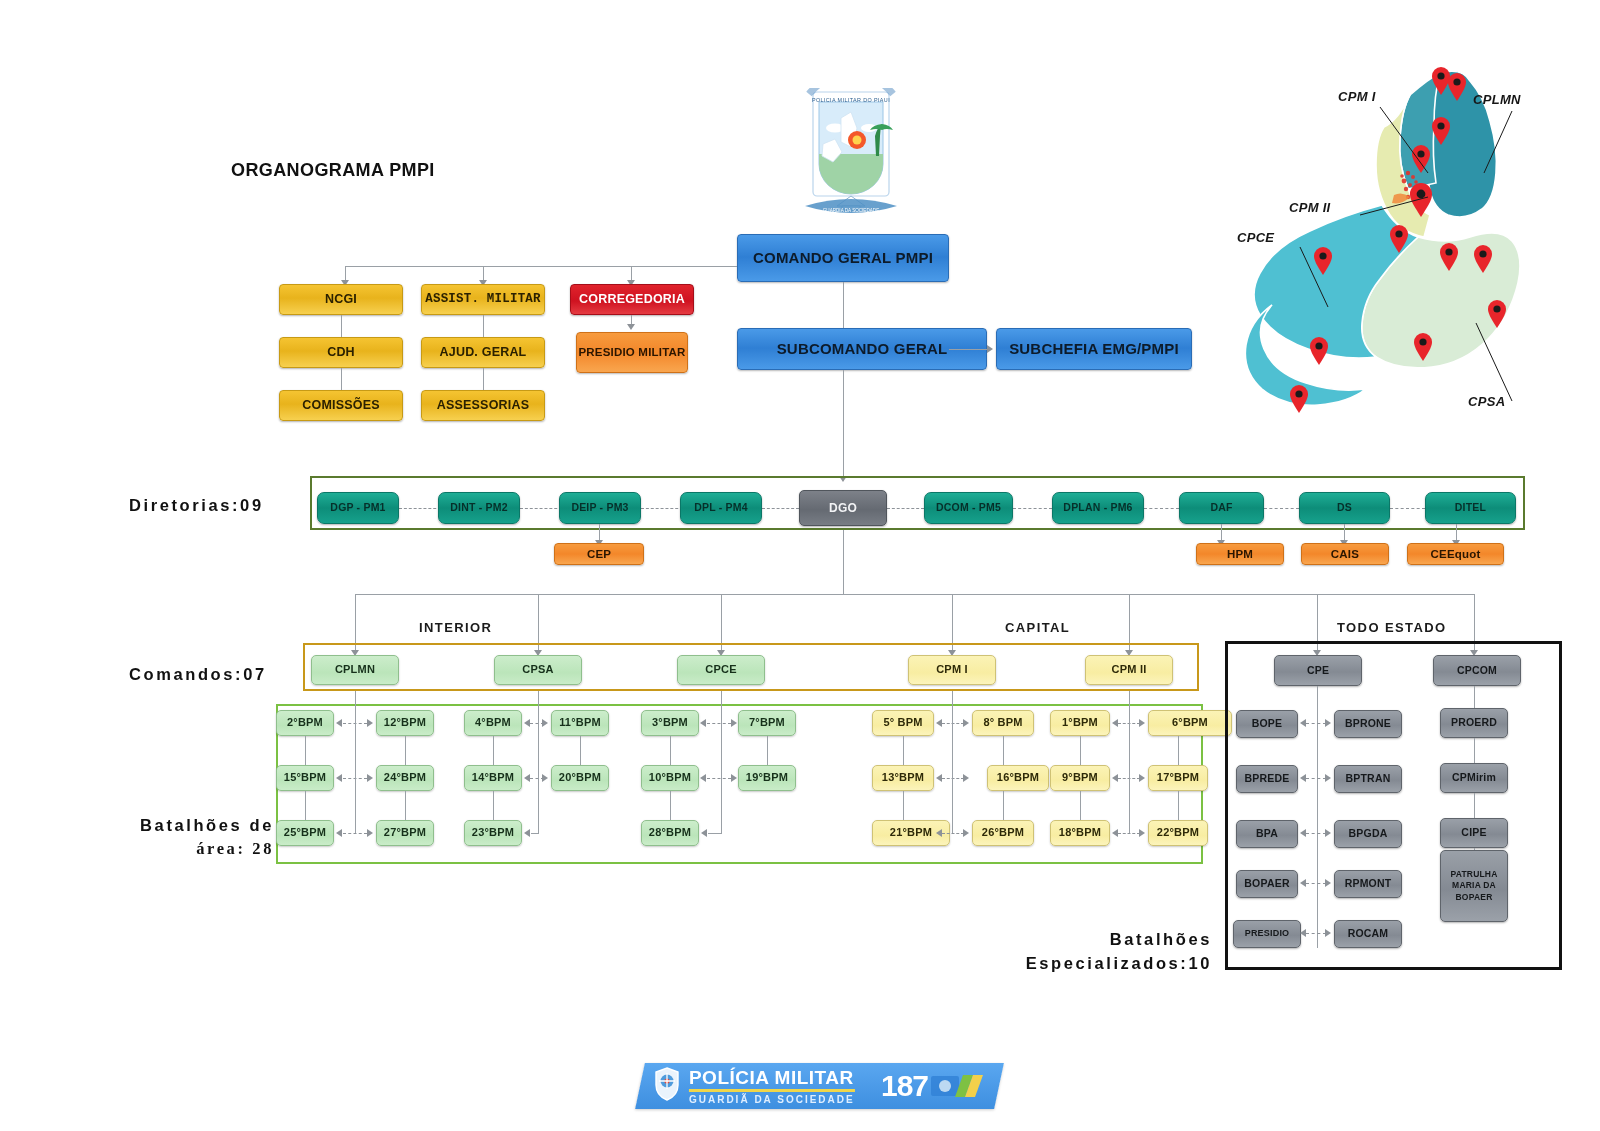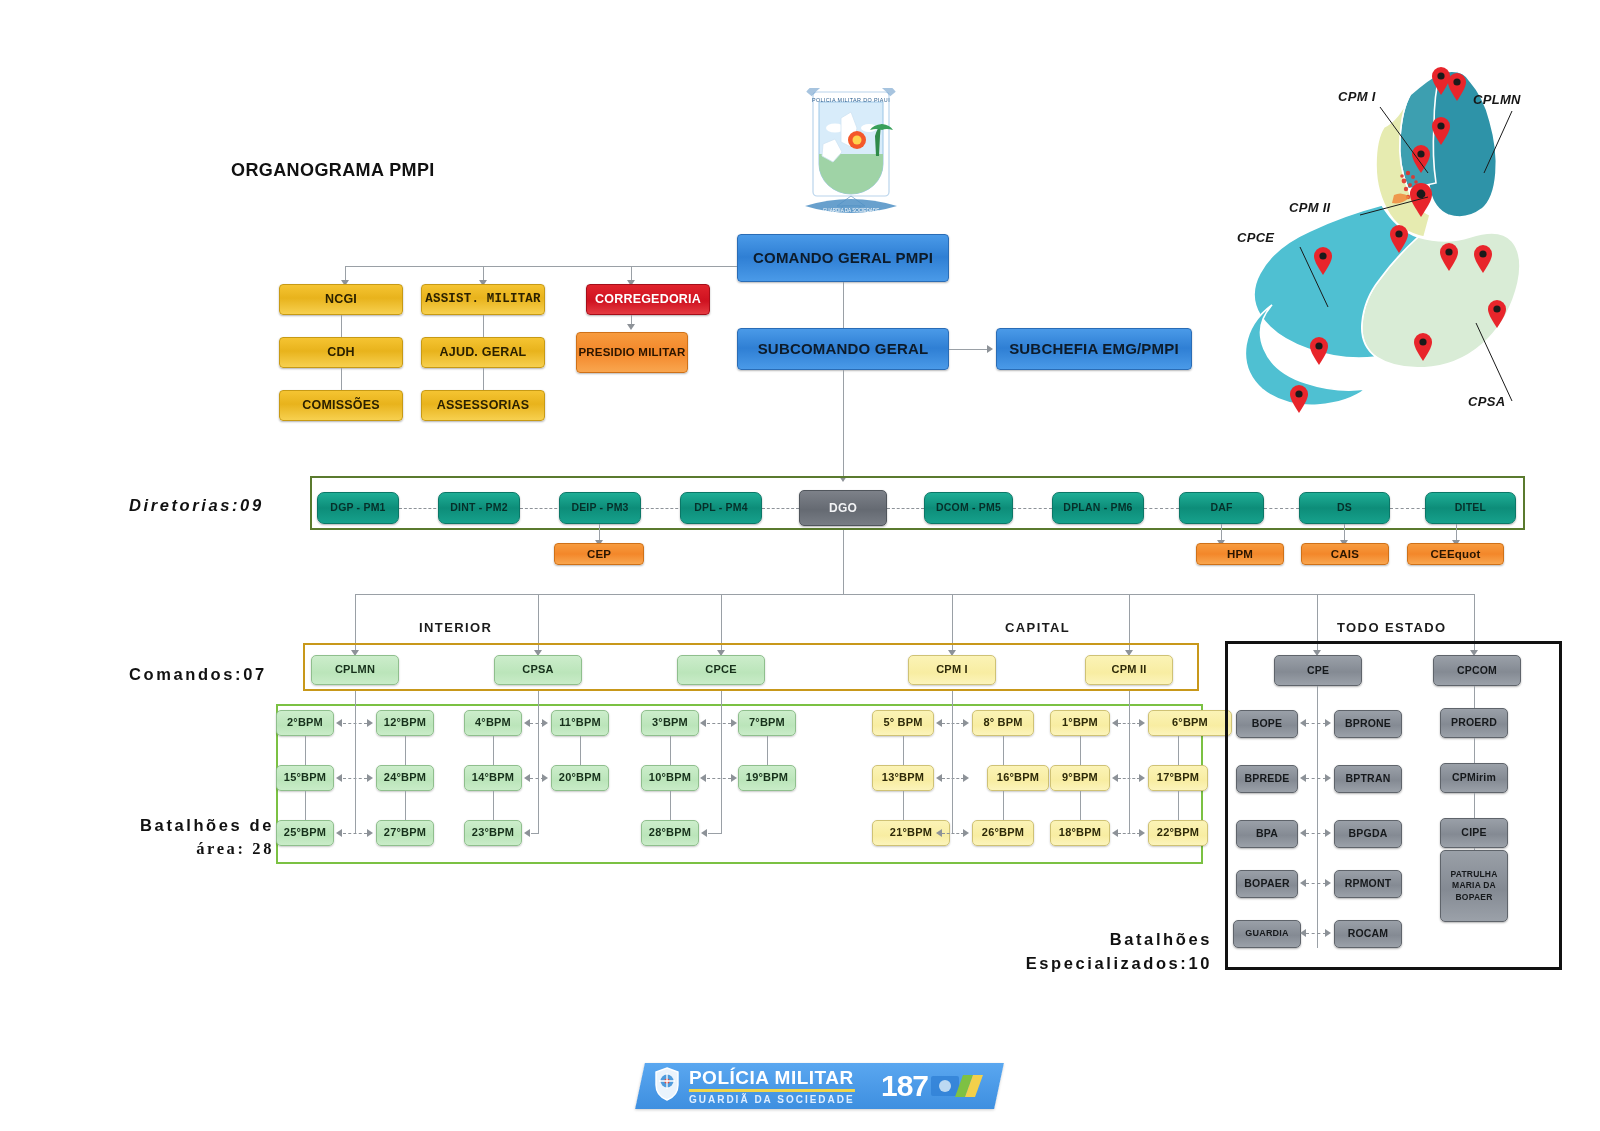--- a/index.html
+++ b/index.html
@@ -12,21 +12,21 @@
         letter-spacing:.2px;line-height:1.05;border-radius:4px;}
 
   .n-blue{background:linear-gradient(180deg,#4a9ae8 0%,#2f7fd4 48%,#4a9ae8 100%);
           border:1px solid #2a6cb5;color:#0d1b2a;font-size:15px;
           box-shadow:0 1px 2px rgba(0,0,0,.28);}
   .n-gold{background:linear-gradient(180deg,#f5c432 0%,#e8b31c 45%,#f7d04f 100%);
           border:1px solid #c79a15;color:#2b2100;font-size:12.5px;
           box-shadow:0 1px 2px rgba(0,0,0,.3);}
   .n-red{background:linear-gradient(180deg,#e0232c 0%,#cf1220 55%,#e53b42 100%);
          border:1px solid #a50e19;color:#ffffff;font-size:12.5px;
-         box-shadow:0 1px 2px rgba(0,0,0,.3);margin-left:16px;}
+         box-shadow:0 1px 2px rgba(0,0,0,.3);}
   .n-orange{background:linear-gradient(180deg,#f79b3e 0%,#f3872a 50%,#f9a64f 100%);
             border:1px solid #cf7118;color:#2b1600;font-size:11.5px;
             box-shadow:0 1px 2px rgba(0,0,0,.28);}
   .n-teal{background:linear-gradient(180deg,#1fae96 0%,#0d8d79 50%,#16a18c 100%);
           border:1px solid #0b7767;color:#06302a;font-size:10.5px;
           border-radius:7px;box-shadow:0 1px 2px rgba(0,0,0,.3);}
   .n-gray{background:linear-gradient(180deg,#7d8189 0%,#656a72 55%,#787d85 100%);
           border:1px solid #50555c;color:#f2f3f5;font-size:12px;
           border-radius:5px;box-shadow:0 1px 2px rgba(0,0,0,.3);}
   .n-grayb{background:linear-gradient(180deg,#9aa0a8 0%,#848a93 55%,#9ba1a9 100%);
@@ -211,21 +211,21 @@
     </g>
   </svg>
 </div>
 <div class="maplbl" style="left:1338px;top:89px;">CPM I</div>
 <div class="maplbl" style="left:1473px;top:92px;">CPLMN</div>
 <div class="maplbl" style="left:1289px;top:200px;">CPM II</div>
 <div class="maplbl" style="left:1237px;top:230px;">CPCE</div>
 <div class="maplbl" style="left:1468px;top:394px;">CPSA</div>
 
 <div class="node n-blue" style="left:737px;top:234px;width:212px;height:48px;">COMANDO GERAL PMPI</div>
-<div class="node n-blue" style="left:737px;top:328px;width:212px;height:42px;">SUBCOMANDO GERAL</div>
+<div class="node n-blue" style="left:737px;top:328px;width:250px;height:42px;">SUBCOMANDO GERAL</div>
 <div class="node n-blue" style="left:996px;top:328px;width:196px;height:42px;">SUBCHEFIA EMG/PMPI</div>
 
 <div class="ln lnh" style="left:949px;top:349px;width:38px;"></div>
 <div class="arw arw-r" style="left:987px;top:345px;"></div>
 
 <div class="ln lnv" style="left:843px;top:282px;height:46px;"></div>
 
 <div class="ln lnh" style="left:345px;top:266px;width:392px;"></div>
 <div class="ln lnv" style="left:345px;top:266px;height:16px;"></div>
 <div class="ln lnv" style="left:483px;top:266px;height:16px;"></div>
@@ -247,21 +247,21 @@
 <div class="ln lnv" style="left:483px;top:368px;height:22px;"></div>
 
 <div class="node n-red" style="left:570px;top:284px;width:124px;height:31px;">CORREGEDORIA</div>
 <div class="node n-orange" style="left:576px;top:332px;width:112px;height:41px;">PRESIDIO MILITAR</div>
 <div class="ln lnv" style="left:631px;top:315px;height:10px;"></div>
 <div class="arw arw-d" style="left:627px;top:324px;"></div>
 
 <div class="ln lnv" style="left:843px;top:370px;height:108px;"></div>
 <div class="arw arw-d" style="left:839px;top:476px;"></div>
 
-<div class="sidelbl" style="left:129px;top:494px;font-style:italic;">Diretorias:09</div>
+<div class="sidelbl" style="left:129px;top:494px;">Diretorias:09</div>
 
 <div class="frame f-dir" style="left:310px;top:476px;width:1215px;height:54px;"></div>
 
 <div class="ln-dash-h" style="left:399px;top:508px;width:47px;"></div>
 <div class="ln-dash-h" style="left:520px;top:508px;width:47px;"></div>
 <div class="ln-dash-h" style="left:641px;top:508px;width:47px;"></div>
 <div class="ln-dash-h" style="left:762px;top:508px;width:37px;"></div>
 <div class="ln-dash-h" style="left:887px;top:508px;width:37px;"></div>
 <div class="ln-dash-h" style="left:1013px;top:508px;width:39px;"></div>
 <div class="ln-dash-h" style="left:1144px;top:508px;width:35px;"></div>
@@ -437,21 +437,21 @@
 
 <div class="node n-grayb" style="left:1274px;top:655px;width:88px;height:31px;">CPE</div>
 <div class="node n-grayb" style="left:1433px;top:655px;width:88px;height:31px;">CPCOM</div>
 
 <div class="ln lnv" style="left:1317px;top:686px;height:262px;"></div>
 
 <div class="node n-grayb" style="left:1236px;top:710px;width:62px;height:28px;">BOPE</div>
 <div class="node n-grayb" style="left:1236px;top:765px;width:62px;height:28px;">BPREDE</div>
 <div class="node n-grayb" style="left:1236px;top:820px;width:62px;height:28px;">BPA</div>
 <div class="node n-grayb" style="left:1236px;top:870px;width:62px;height:28px;">BOPAER</div>
-<div class="node n-grayb" style="left:1233px;top:920px;width:68px;height:28px;font-size:9px;">GUARDIA</div>
+<div class="node n-grayb" style="left:1233px;top:920px;width:68px;height:28px;font-size:9px;">PRESIDIO</div>
 
 <div class="node n-grayb" style="left:1334px;top:710px;width:68px;height:28px;">BPRONE</div>
 <div class="node n-grayb" style="left:1334px;top:765px;width:68px;height:28px;">BPTRAN</div>
 <div class="node n-grayb" style="left:1334px;top:820px;width:68px;height:28px;">BPGDA</div>
 <div class="node n-grayb" style="left:1334px;top:870px;width:68px;height:28px;">RPMONT</div>
 <div class="node n-grayb" style="left:1334px;top:920px;width:68px;height:28px;">ROCAM</div>
 
 <div class="ln-dash-h" style="left:1306px;top:723px;width:20px;"></div>
 <div class="arw arw-l" style="left:1300px;top:719px;"></div>
 <div class="arw arw-r" style="left:1325px;top:719px;"></div>

